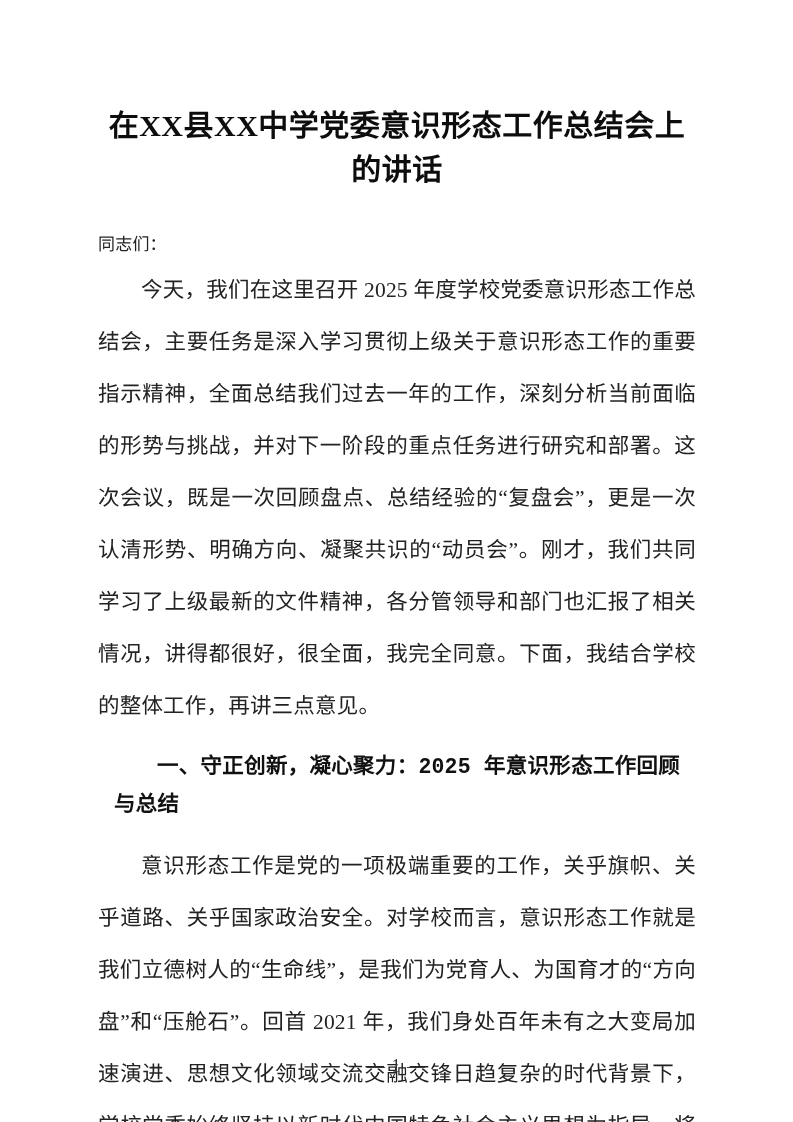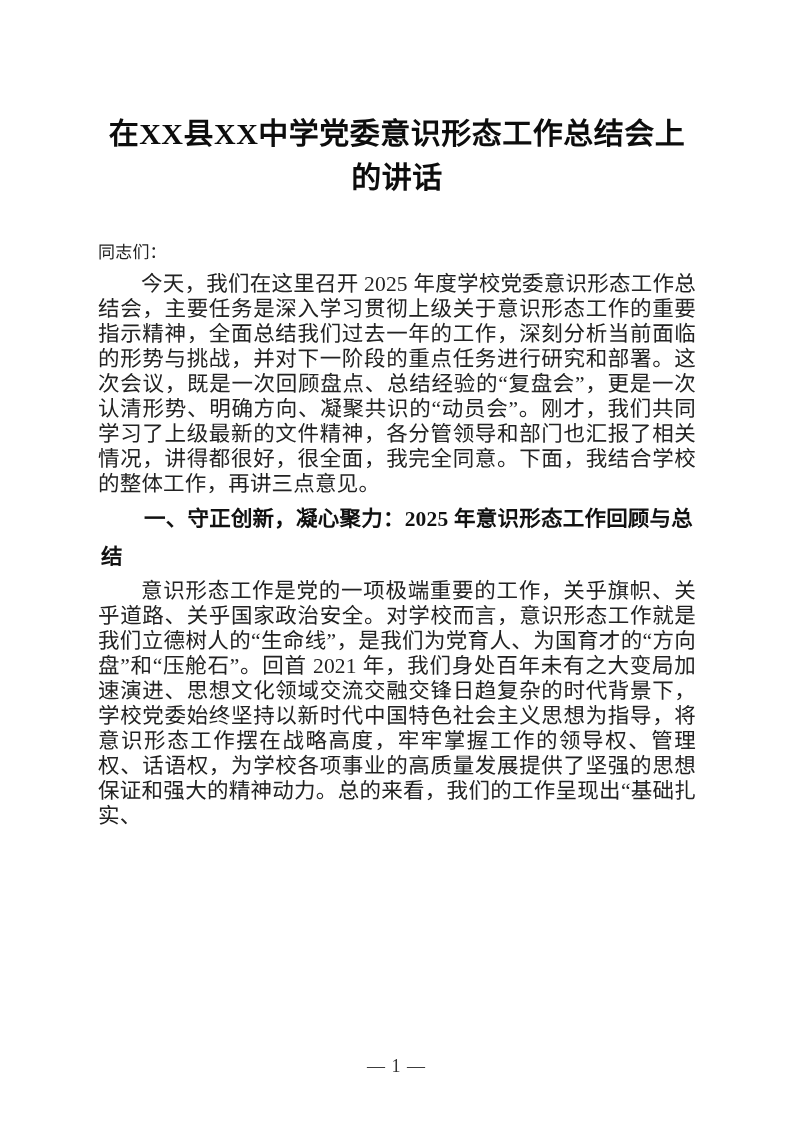--- a/index.html
+++ b/index.html
@@ -26,49 +26,49 @@
     width: 598px;
   }
   .doc-title {
     font-family: "Liberation Serif", "DejaVu Serif", serif;
     font-weight: bold;
     font-size: 30px;
     line-height: 44px;
     text-align: center;
     letter-spacing: 0.5px;
     color: #0d0d0d;
-    margin: 16px 0 34px 0;
+    margin: 8px 0 34px 0;
     padding: 0 4px;
   }
   .salutation {
     font-size: 17px;
     line-height: 38px;
     margin: 0 0 0 0;
     text-align: justify;
     text-justify: inter-ideograph;
     letter-spacing: 0.2px;
     color: #222222;
   }
   .para {
     font-size: 21.5px;
-    line-height: 25px;
+    line-height: 52px;
     margin: 0;
     text-indent: 43px;
     text-align: justify;
     text-justify: inter-ideograph;
     letter-spacing: 0.2px;
     color: #222222;
     font-family: Liberation Serif, serif;
   }
   .section-heading {
-    font-family: Liberation Serif, serif;
+    font-family: Liberation Mono, monospace;
     font-weight: bold;
     font-size: 21.5px;
     line-height: 38px;
-    margin: 3px;
+    margin: 16px;
     text-indent: 43px;
     text-align: justify;
     text-justify: inter-ideograph;
     letter-spacing: 0.2px;
     color: #111111;
   }
   .page-footer {
     position: absolute;
     left: 0;
     right: 0;

